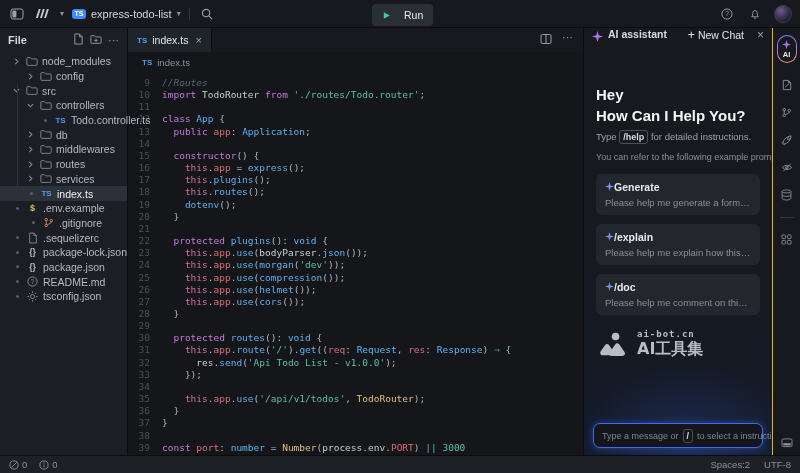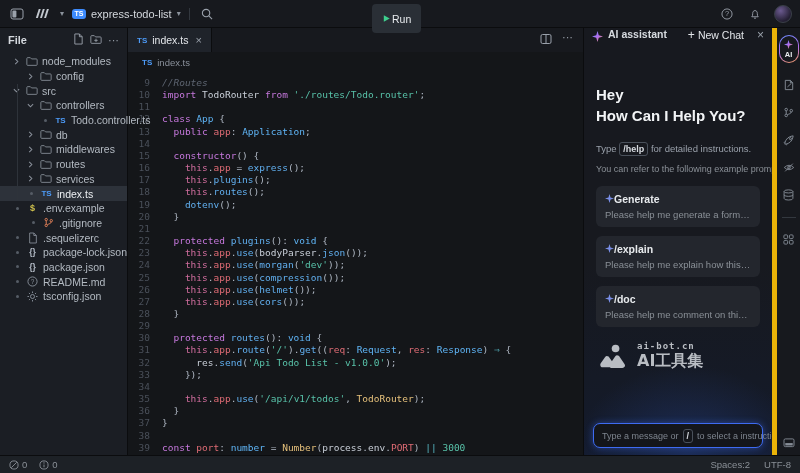--- a/index.html
+++ b/index.html
@@ -10,22 +10,22 @@
   
   .topbar { height:28px; background:#17191e; display:flex; align-items:center;
     padding:0 8px; gap:8px; border-bottom:1px solid #0b0c0e; position:relative; flex:0 0 28px; }
   .tb-ic { display:inline-flex; align-items:center; justify-content:center; width:18px; height:18px;
     border-radius:4px; cursor:pointer; }
   .chev { font-size:8px; color:#8a919b; }
   .proj { display:flex; align-items:center; gap:5px; font-size:11px; color:#d4d8dd; cursor:pointer; }
   .ts-badge { background:#3d8bfd; color:#fff; font-weight:bold; font-size:7px; border-radius:3px;
     padding:1.5px 2.5px; line-height:1; }
   .tb-sep { width:1px; height:12px; background:#32373e; }
-  .run-btn { position:absolute; left:372px; top:4px; height:29px; background:#2a2f36; border-radius:4px;
-    display:flex; align-items:center; gap:1px; padding:0 10px; font-size:10.5px; color:#e8ebee; cursor:pointer; }
+  .run-btn { position:absolute; left:372px; top:4px; height:22px; background:#2a2f36; border-radius:4px;
+    display:flex; align-items:center; gap:13px; padding:0 10px; font-size:10.5px; color:#e8ebee; cursor:pointer; }
   .tb-right { margin-left:auto; display:flex; align-items:center; gap:10px; }
   .avatar { width:18px; height:18px; border-radius:50%;
     background:radial-gradient(circle at 35% 30%, #6b5a8f, #241f33 70%); border:1px solid #3a3f49; cursor:pointer; }
 
   
   .main { flex:1; display:flex; min-height:0; }
 
   
   .sidebar { width:128px; background:#1b1e24; border-right:1px solid #0b0c0e; position:relative; }
   .sb-head { height:24px; display:flex; align-items:center; padding:0 8px; gap:6px; }
@@ -60,41 +60,41 @@
   .tk-tx{color:#c9cfd8}
 
   
   .assistant { width:188px; background:linear-gradient(180deg,#17191f 55%, #151a26 82%, #131a2c 100%);
     position:relative; display:flex; flex-direction:column; }
   .as-head { height:24px; display:flex; align-items:flex-start; gap:5px; padding:0 8px; flex:0 0 24px; }
   .as-title { font-size:10.5px; color:#d7dbe0; font-weight:bold; margin-right:auto; }
   .newchat { display:flex; align-items:center; gap:3px; font-size:10.5px; color:#e3e6ea; cursor:pointer; }
   .as-body { padding:0 12px; }
   .greet { margin-top:32px; font-size:15px; font-weight:bold; color:#f2f4f6; line-height:21px; }
-  .helpline { margin-top:16px; font-size:9.5px; color:#9aa1ab; }
+  .helpline { margin-top:4px; font-size:9.5px; color:#9aa1ab; }
   .kbd { display:inline-block; border:1px solid #4a515b; border-radius:3px; padding:0 3px;
     color:#d7dbe0; font-weight:bold; font-size:9px; line-height:12px; }
   .refer { margin-top:8px; font-size:9px; color:#8a9097; white-space:nowrap; }
   .cards { margin-top:12px; display:flex; flex-direction:column; gap:9px; }
   .card { background:#23262d; border-radius:6px; padding:7px 9px; cursor:pointer; }
   .card-title { display:flex; align-items:center; font-size:10.5px; font-weight:bold; color:#e8ebee; }
   .card-desc { margin-top:4px; font-size:9.5px; color:#8a9097; white-space:nowrap; overflow:hidden;
     text-overflow:ellipsis; }
   .wm { margin-top:14px; display:flex; align-items:center; gap:7px; color:#b9bdc3; }
   .wm-site { font-size:9px; font-weight:bold; letter-spacing:1px; font-family:"DejaVu Sans Mono",monospace; }
   .wm-name { font-size:16px; font-weight:bold; font-family:"DejaVu Sans",sans-serif; }
   .as-input { position:absolute; left:9px; right:9px; bottom:7px; height:25px; background:#14161b;
     border:1px solid #3e6bf2; border-radius:7px; box-shadow:0 0 7px rgba(62,107,242,.45);
     display:flex; align-items:center; gap:4px; padding:0 8px; cursor:text; }
   .ph { font-size:9px; color:#7d848e; white-space:nowrap; }
   .glow { position:absolute; left:0; right:0; bottom:0; height:90px; pointer-events:none;
     background:radial-gradient(60% 100% at 55% 100%, rgba(45,80,170,.35), rgba(0,0,0,0)); }
 
   
-  .rail { width:28px; background:#17191e; border-left:5px solid #eab308; display:flex;
+  .rail { width:28px; background:#17191e; border-left:1px solid #eab308; display:flex;
     flex-direction:column; align-items:center; padding-top:7px; gap:16px; position:relative; }
   .rail-item { display:flex; align-items:center; justify-content:center; cursor:pointer; }
   .ai-pill { width:20px; padding:1px; border-radius:11px;
     background:linear-gradient(160deg,#6a8dff,#b06ef0,#f09a5a); cursor:pointer; }
   .ai-pill-in { background:#17191e; border-radius:10px; display:flex; flex-direction:column;
     align-items:center; padding:4px 0 3px; gap:1px; }
   .ai-pill-in b { font-size:7.5px; color:#e8ebee; }
   .rail-sep { width:14px; height:1px; background:#33383f; }
   .rail-bottom { position:absolute; bottom:7px; }
 

